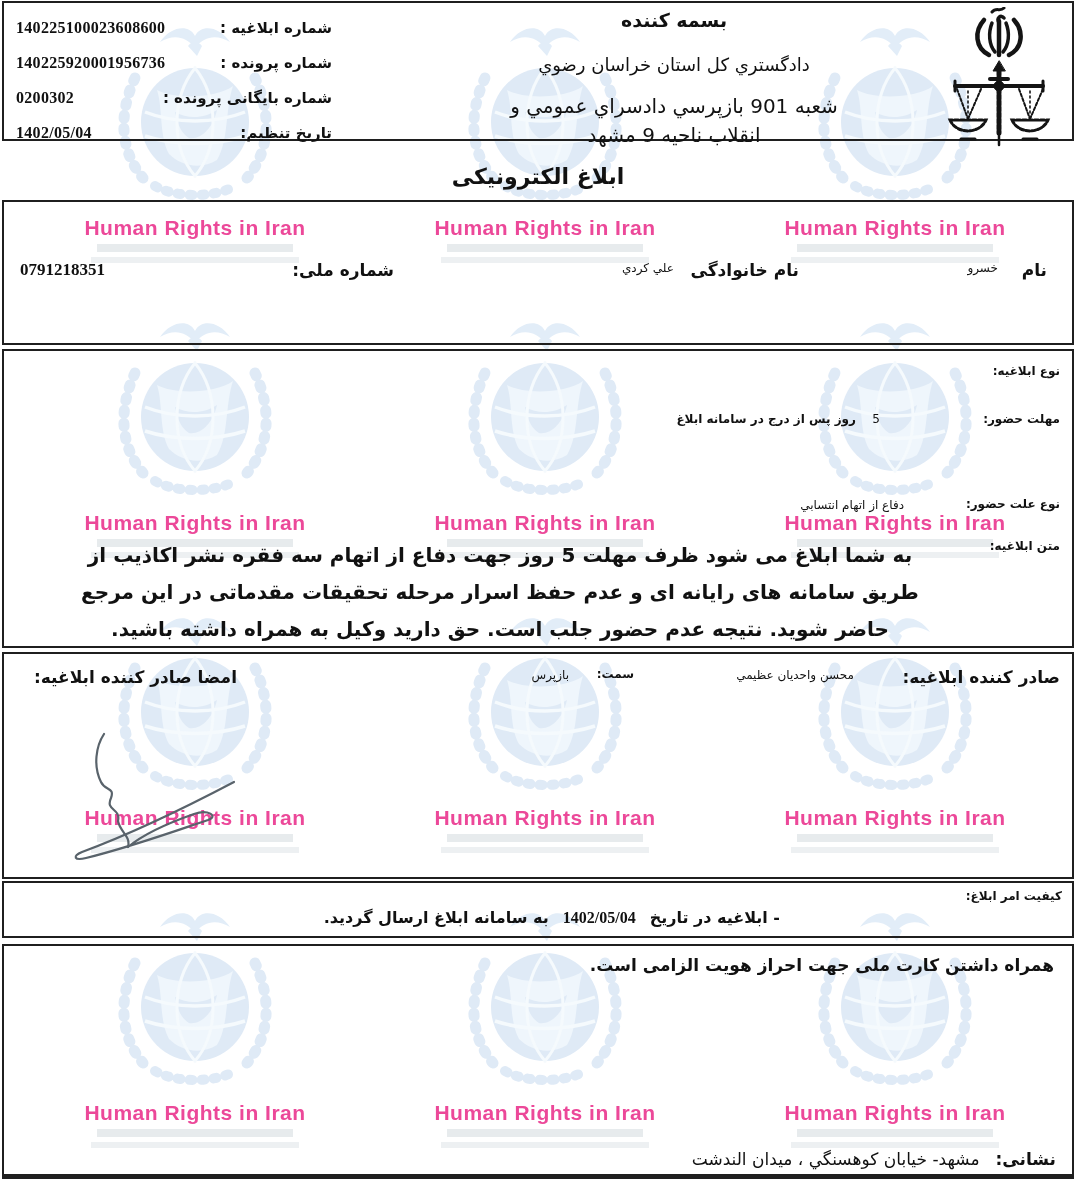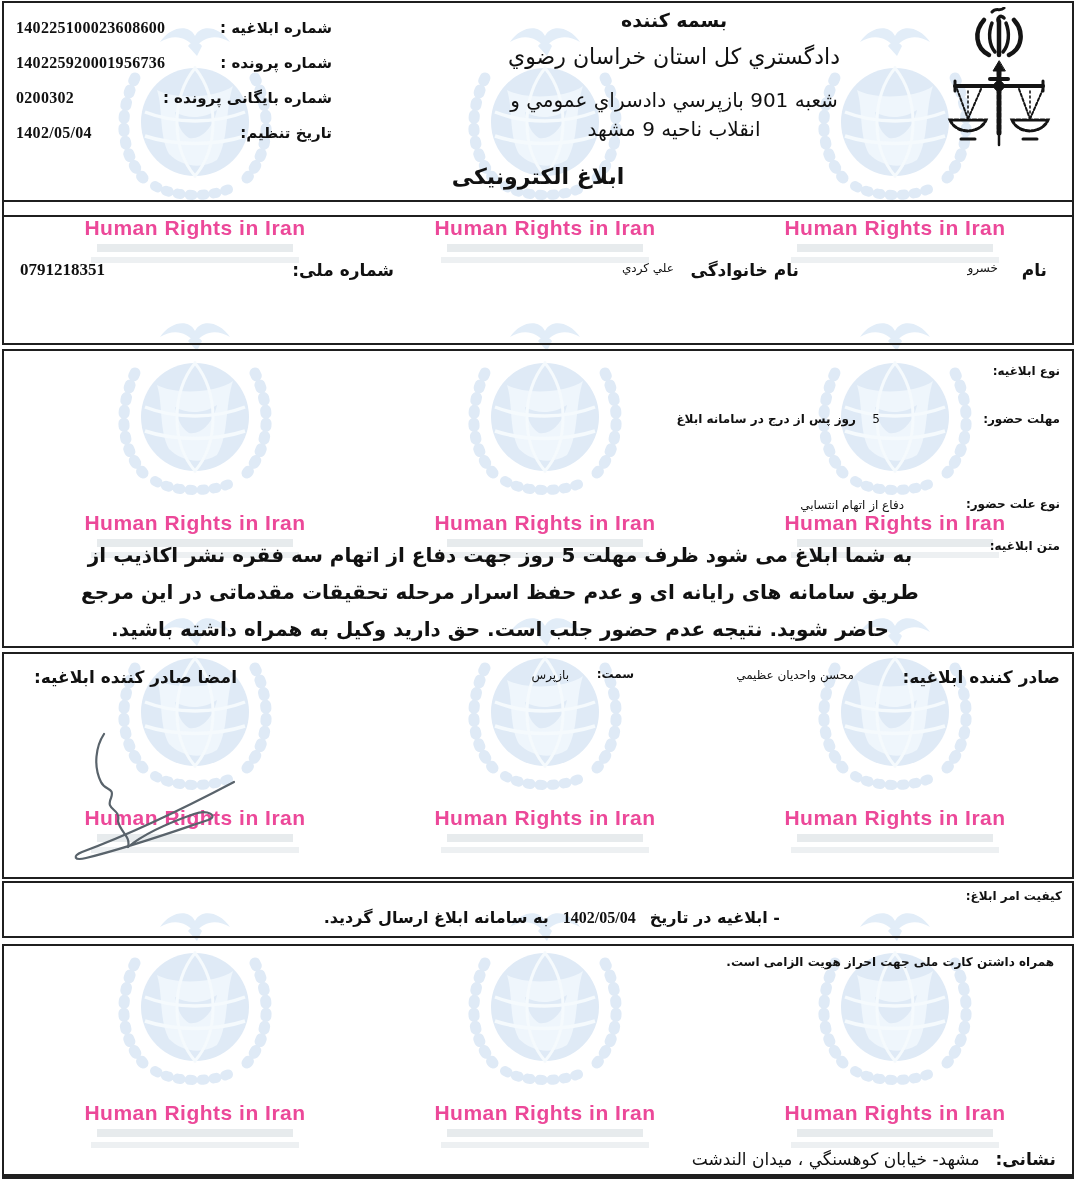--- a/index.html
+++ b/index.html
@@ -5,48 +5,48 @@
   html,body{margin:0;padding:0;}
   body{
     width:1080px;height:1183px;position:relative;background:#ffffff;
     font-family:"DejaVu Sans",sans-serif;color:#111;overflow:hidden;
   }
   .rtl{direction:rtl;unicode-bidi:isolate;}
   .ltr{direction:ltr;unicode-bidi:isolate;}
   .b{font-weight:bold;}
   
   .box{position:absolute;left:2px;width:1072px;border:2px solid #1f1f1f;background:transparent;z-index:2;box-sizing:border-box;}
-  #box-header{top:1px;height:216px;}
+  #box-header{top:1px;height:140px;}
   #box-name{top:200px;height:145px;}
   #box-notice{top:349px;height:299px;}
   #box-issuer{top:652px;height:227px;}
   #box-quality{top:881px;height:57px;}
   #box-footer{top:944px;height:235px;border-bottom-width:5px;}
   
   .meta-wrap{position:absolute;left:10px;top:14px;width:322px;}
   .meta-row{position:relative;height:35px;}
   .meta-label{position:absolute;right:4px;top:2px;font-size:15px;font-weight:bold;direction:rtl;}
   .meta-value{position:absolute;left:2px;top:2px;font-family:"Liberation Serif","DejaVu Serif",serif;font-weight:bold;font-size:16px;letter-spacing:.3px;}
   
   .head-center{position:absolute;left:490px;width:360px;top:6px;text-align:center;direction:rtl;}
   .h-besmele{font-size:19px;font-weight:bold;}
-  .h-org1{font-size:22px;margin-top:13px;}
+  .h-org1{font-size:18px;margin-top:23px;}
   .h-org23{font-size:20px;margin-top:17px;line-height:1.45;}
   .h-title{position:absolute;left:0;right:0;top:161px;text-align:center;font-size:22px;font-weight:bold;direction:rtl;}
   
   .abs{position:absolute;white-space:nowrap;}
   .fs16{font-size:12px;} .fs17{font-size:17px;} .fs15{font-size:15.5px;}
   .serifnum{font-family:"Liberation Serif","DejaVu Serif",serif;font-weight:bold;}
   
   .notice-body{position:absolute;right:148px;left:72px;top:186px;text-align:center;direction:rtl;font-size:20px;font-weight:bold;line-height:1.85;white-space:normal;}
   
   .quality-row{position:absolute;right:292px;top:25px;direction:rtl;font-size:16px;font-weight:bold;white-space:nowrap;}
   .quality-row .date{font-family:"Liberation Serif","DejaVu Serif",serif;margin:0 14px;letter-spacing:.3px;}
   
-  .id-note{position:absolute;right:18px;top:9px;font-size:12px;font-weight:bold;direction:rtl;}
+  .id-note{position:absolute;right:18px;top:9px;font-size:17px;font-weight:bold;direction:rtl;}
   .addr-row{position:absolute;right:16px;bottom:5px;direction:rtl;font-size:17px;white-space:nowrap;}
   .addr-row .lbl{font-weight:bold;margin-left:16px;}
   
   .wm-layer{position:absolute;inset:0;z-index:0;}
   .wm-unit{position:absolute;width:240px;text-align:center;}
   .wm-text{font-size:21px;font-weight:bold;color:#ec4899;letter-spacing:.5px;font-family:"Liberation Sans","DejaVu Sans",sans-serif;}
   .wm-sub1{width:196px;height:8px;background:#e7ebed;margin:4px auto 0;}
   .wm-sub2{width:208px;height:6px;background:#edf0f2;margin:5px auto 0;}
   
   .signature{position:absolute;left:52px;top:74px;}

